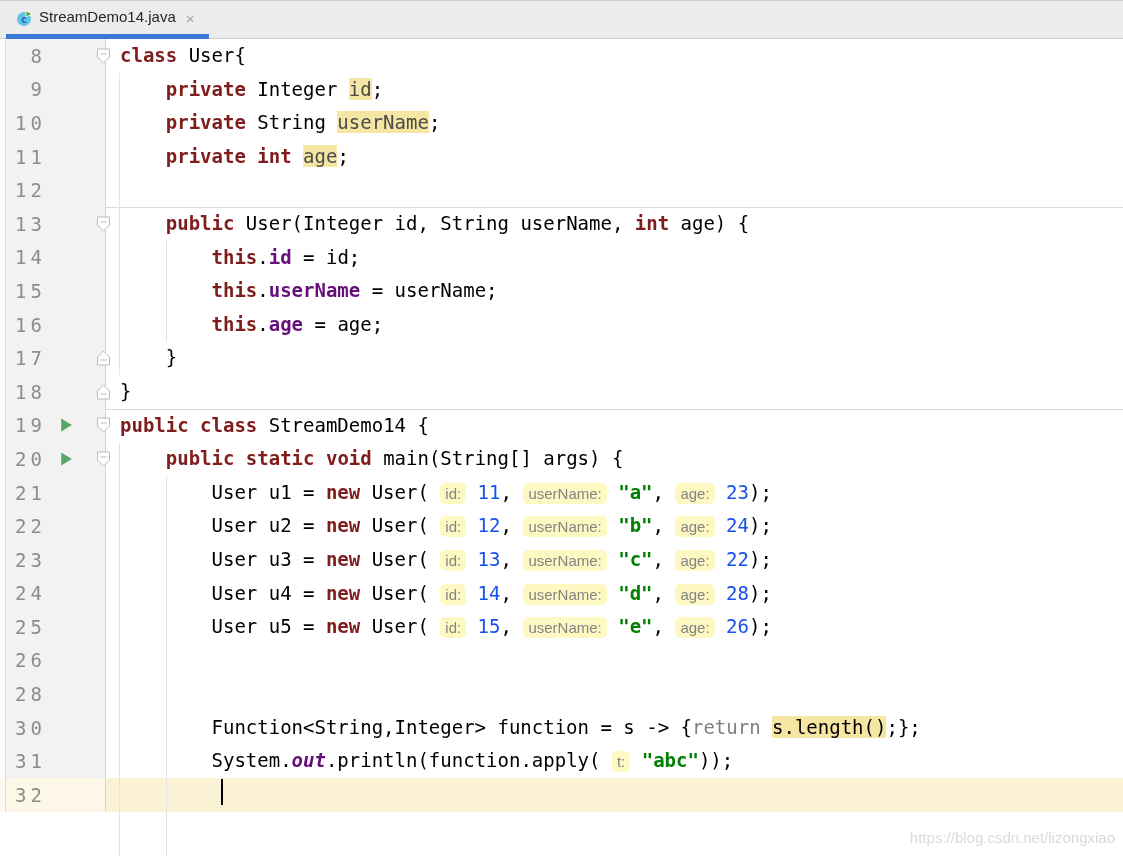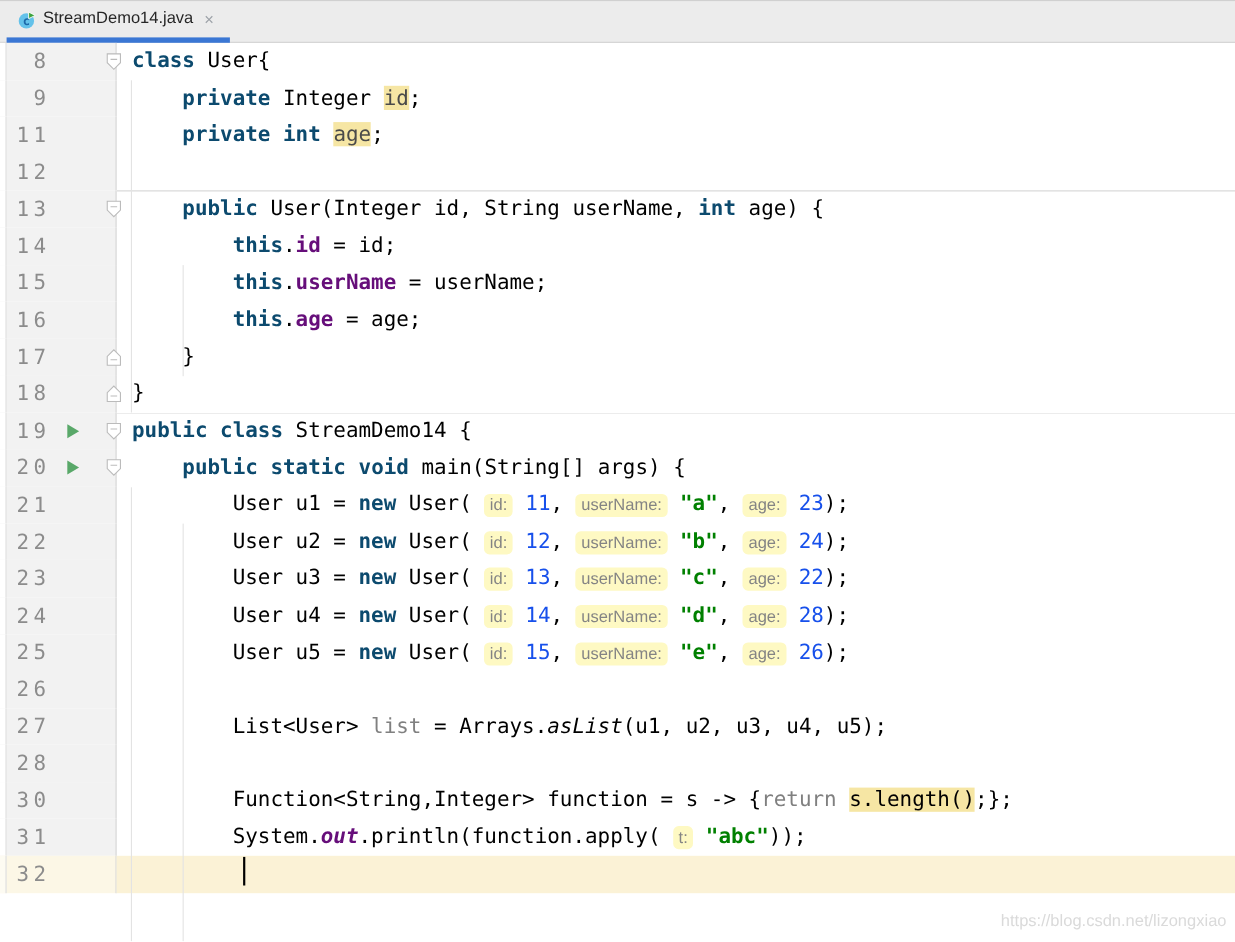--- a/index.html
+++ b/index.html
@@ -24,21 +24,21 @@
   .lnum{display:block;width:46px;text-align:right;padding-right:4px;font-size:19px;
         letter-spacing:4px;color:#8C8C8C;}
   .gicon{position:absolute;top:50%;transform:translateY(-50%);line-height:0;}
   .gicon.run{left:58px;}
   .gicon.fold{left:96px;z-index:3;}
   .code{position:relative;flex:1;box-sizing:border-box;padding-left:14px;white-space:pre;
         font-size:19px;line-height:33.6px;color:#000;}
   .code.sep{box-shadow:inset 0 1px 0 #DADADA;}
   .code.cur{background:#FBF2D6;}
   
-  .s-kw {color:#0c4a6e;font-weight:bold;}
+  .s-kw {color:#7f1d1d;font-weight:bold;}
   .s-pl {color:#000000;}
   .s-fld{color:#660E7A;font-weight:bold;}
   .s-out{color:#660E7A;font-weight:bold;font-style:italic;}
   .s-decl{color:#4A4A4A;background:#F6E6A4;}
   .s-hlb{color:#000000;background:#F6E6A4;}
   .s-num{color:#1750EB;}
   .s-str{color:#008000;font-weight:bold;}
   .s-cmt{color:#00A000;font-style:italic;}
   .s-gray{color:#808080;}
   .s-stat{color:#000000;font-style:italic;}
@@ -84,20 +84,27 @@
       <div class="row">
         <div class="gutter">
           <div class="edge"></div>
           <span class="lnum">9</span>
         </div>
         <div class="code"><span class="s-pl">    </span><span class="s-kw">private</span><span class="s-pl"> Integer </span><span class="s-decl">id</span><span class="s-pl">;</span></div>
       </div>
       <div class="row">
         <div class="gutter">
           <div class="edge"></div>
+          <span class="lnum">10</span>
+        </div>
+        <div class="code"><span class="s-pl">    </span><span class="s-kw">private</span><span class="s-pl"> String </span><span class="s-decl">userName</span><span class="s-pl">;</span></div>
+      </div>
+      <div class="row">
+        <div class="gutter">
+          <div class="edge"></div>
           <span class="lnum">11</span>
         </div>
         <div class="code"><span class="s-pl">    </span><span class="s-kw">private</span><span class="s-pl"> </span><span class="s-kw">int</span><span class="s-pl"> </span><span class="s-decl">age</span><span class="s-pl">;</span></div>
       </div>
       <div class="row">
         <div class="gutter">
           <div class="edge"></div>
           <span class="lnum">12</span>
         </div>
         <div class="code"></div>
@@ -218,27 +225,20 @@
           <span class="lnum">25</span>
         </div>
         <div class="code"><span class="s-pl">        User u5 = </span><span class="s-kw">new</span><span class="s-pl"> User( </span><span class="s-hint">id:</span><span class="s-pl"> </span><span class="s-num">15</span><span class="s-pl">, </span><span class="s-hint">userName:</span><span class="s-pl"> </span><span class="s-str">"e"</span><span class="s-pl">, </span><span class="s-hint">age:</span><span class="s-pl"> </span><span class="s-num">26</span><span class="s-pl">);</span></div>
       </div>
       <div class="row">
         <div class="gutter">
           <div class="edge"></div>
           <span class="lnum">26</span>
         </div>
         <div class="code"></div>
-      </div>
-      <div class="row">
-        <div class="gutter">
-          <div class="edge"></div>
-          <span class="lnum">27</span>
-        </div>
-        <div class="code"><span class="s-pl">        List&lt;User&gt; </span><span class="s-gray">list</span><span class="s-pl"> = Arrays.</span><span class="s-stat">asList</span><span class="s-pl">(u1, u2, u3, u4, u5);</span></div>
       </div>
       <div class="row">
         <div class="gutter">
           <div class="edge"></div>
           <span class="lnum">28</span>
         </div>
         <div class="code"></div>
       </div>
       <div class="row">
         <div class="gutter">

